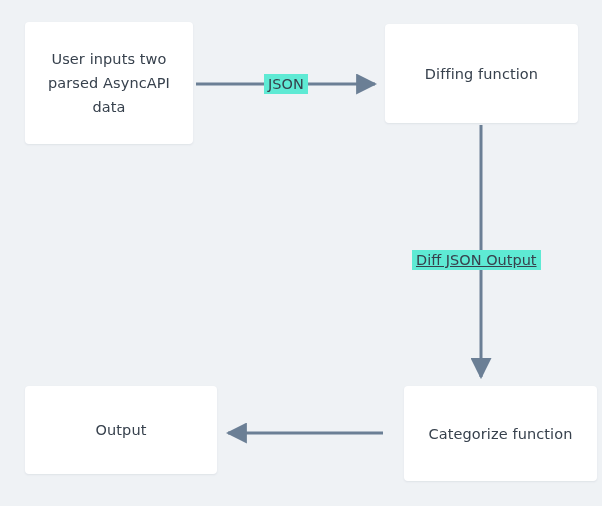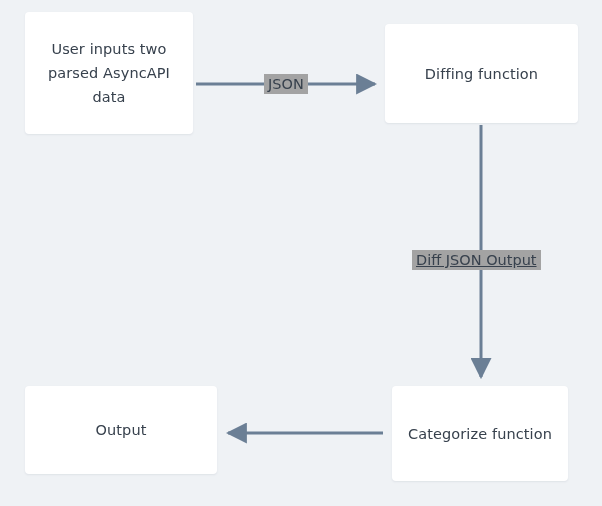--- a/index.html
+++ b/index.html
@@ -38,31 +38,31 @@
   }
   .node-label {
     color: #37414d;
     font-size: 14.5px;
     line-height: 24px;
     text-align: center;
     letter-spacing: 0.1px;
     white-space: pre-line;
   }
   
-  #node-input      { left: 25px;  top: 12px;  width: 168px; height: 122px; }
+  #node-input      { left: 25px;  top: 22px;  width: 168px; height: 122px; }
   #node-diffing    { left: 385px; top: 24px;  width: 193px; height: 99px;  }
   #node-output     { left: 25px;  top: 386px; width: 192px; height: 88px;  }
-  #node-categorize { left: 392px; top: 386px; width: 176px; height: 95px;  }
+  #node-categorize { left: 404px; top: 386px; width: 193px; height: 95px;  }
 
   .edge-label {
     position: absolute;
     color: #37414d;
     font-size: 14.5px;
     line-height: 18px;
-    background: #a3a3a3;
+    background: #5eead4;
     padding: 1px 4px;
     white-space: nowrap;
     text-align: center;
   }
   #edge-label-json      { left: 264px; top: 74px; }
   #edge-label-diff-json { left: 412px; top: 250px; text-decoration: underline; }
 </style>
 </head>
 <body>
 

